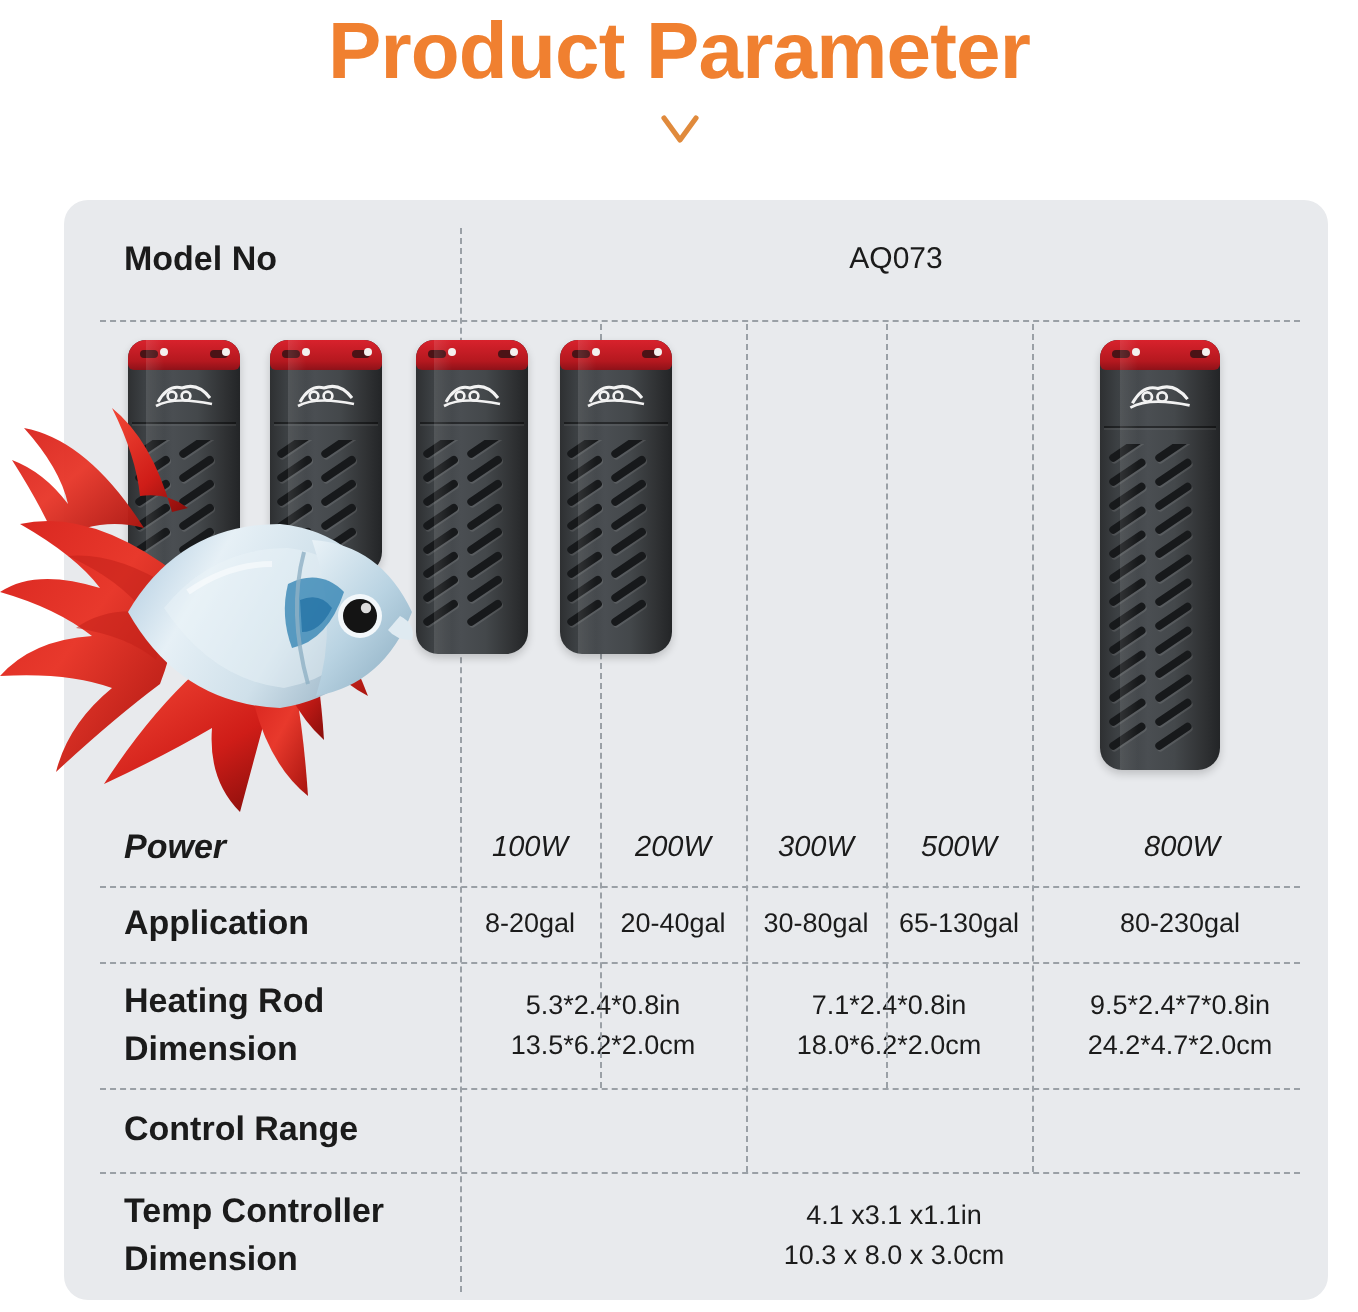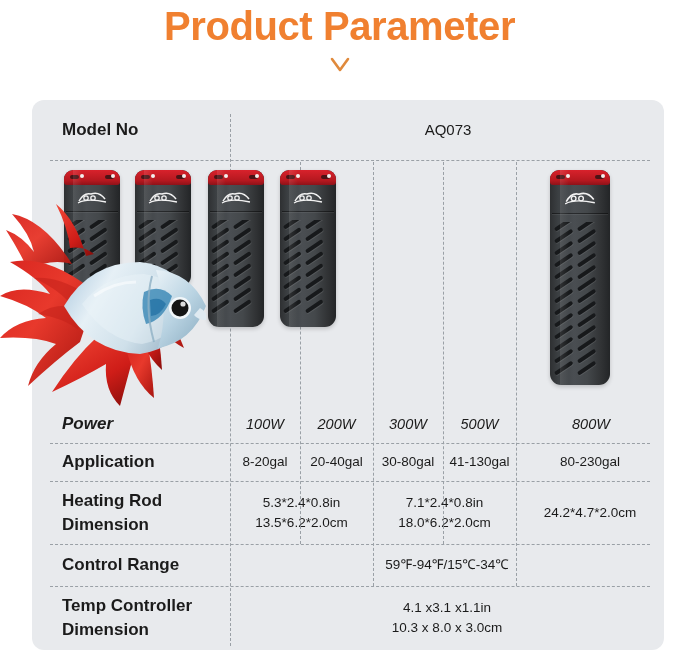--- a/index.html
+++ b/index.html
@@ -225,47 +225,47 @@
     <div class="cell med" style="left:411px; width:73px;">500W</div>
     <div class="cell med" style="left:484px; width:150px;">800W</div>
   </div>
   <div class="row-sep" style="top:343px;"></div>
 
   <div class="row" style="top:343px; height:38px;">
     <div class="row-label">Application</div>
     <div class="cell" style="left:198px; width:70px;">8-20gal</div>
     <div class="cell" style="left:268px; width:73px;">20-40gal</div>
     <div class="cell" style="left:341px; width:70px;">30-80gal</div>
-    <div class="cell" style="left:411px; width:73px;">41-130gal</div>
+    <div class="cell" style="left:411px; width:73px;">65-130gal</div>
     <div class="cell" style="left:484px; width:148px;">80-230gal</div>
   </div>
   <div class="row-sep" style="top:381px;"></div>
 
   <div class="row" style="top:381px; height:63px;">
     <div class="row-label">
       <span>Heating Rod</span>
       <span>Dimension</span>
     </div>
     <div class="cell" style="left:198px; width:143px;">
       <span>5.3*2.4*0.8in</span>
       <span>13.5*6.2*2.0cm</span>
     </div>
     <div class="cell" style="left:341px; width:143px;">
       <span>7.1*2.4*0.8in</span>
       <span>18.0*6.2*2.0cm</span>
     </div>
     <div class="cell" style="left:484px; width:148px;">
+      <span>9.5*2.4*7*0.8in</span>
       <span>24.2*4.7*2.0cm</span>
     </div>
   </div>
   <div class="row-sep" style="top:444px;"></div>
 
   <div class="row" style="top:444px; height:42px;">
     <div class="row-label">Control Range</div>
-    <div class="cell" style="left:198px; width:434px;">59℉-94℉/15℃-34℃</div>
   </div>
   <div class="row-sep" style="top:486px;"></div>
 
   <div class="row" style="top:486px; height:64px;">
     <div class="row-label">
       <span>Temp Controller</span>
       <span>Dimension</span>
     </div>
     <div class="cell" style="left:198px; width:434px;">
       <span>4.1 x3.1 x1.1in</span>

